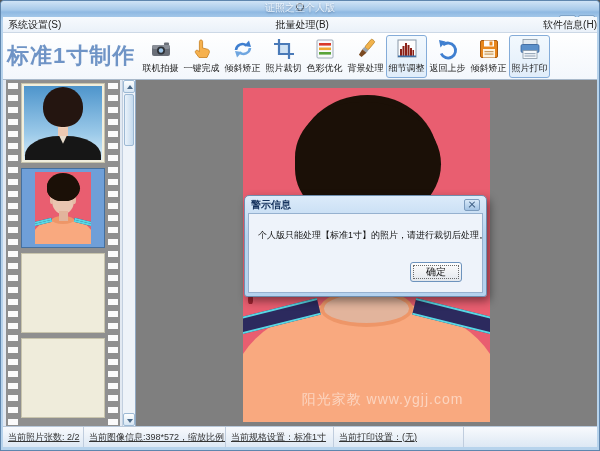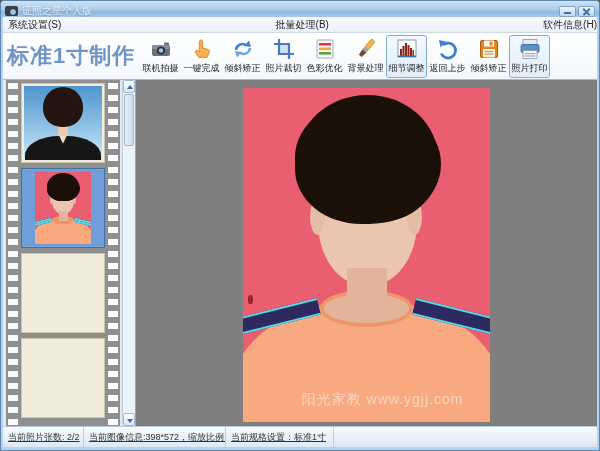--- a/index.html
+++ b/index.html
@@ -3,21 +3,21 @@
 <meta charset="utf-8">
 <style>
   * { margin:0; padding:0; box-sizing:border-box; }
   html,body { background:#555; font-family:"Liberation Sans","DejaVu Sans",sans-serif; }
   .window { position:relative; width:600px; height:451px; background:#b7d3ec;
             border:1px solid #5f86ae; border-radius:4px 4px 0 0; overflow:hidden; }
 
   
   .titlebar { position:absolute; left:0; top:0; right:0; height:20px;
     background:linear-gradient(180deg,#cfe3f6 0%,#a7c9e9 45%,#8fb9e2 55%,#b4d3ee 100%);
-    border-radius:3px 3px 0 0; display:flex; align-items:center; padding:0 4px; }
+    border-radius:3px 3px 0 0; display:flex; align-items:center; padding:0 4px;flex-direction:column; }
   .app-icon { width:13px; height:10px; margin-right:4px; position:relative;
     background:#3a3f46; border-radius:2px; }
   .app-icon::after { content:''; position:absolute; left:4px; top:2px; width:6px; height:6px;
     border-radius:50%; background:#9fc6e8; border:1px solid #23262b; }
   .title-text { font-size:10px; color:#f6fbff; opacity:.85; text-shadow:0 1px 2px rgba(20,40,80,.45); }
   .win-controls { margin-left:auto; display:flex; gap:2px; }
   .win-btn { width:17px; height:11px; border:1px solid #7ea3c8; border-radius:2px;
     background:linear-gradient(#eef6fd,#b9d6ef); position:relative; cursor:pointer; }
   .win-btn.min::after { content:''; position:absolute; left:4px; right:4px; bottom:2px; height:2px; background:#4a6f96; }
   .win-btn.close::before, .win-btn.close::after { content:''; position:absolute; left:3px; right:3px; top:4px;
@@ -342,21 +342,32 @@
           <div class="p-neck"></div>
             <div class="p-stripe l"></div>
             <div class="p-stripe r"></div>
           <div class="p-speck"></div>
           <div class="p-watermark">阳光家教 www.ygjj.com</div>
         </div>
       </div>
     </div>
   </div>
 
+  <div class="dialog">
+    <div class="dialog-titlebar">
+      <span class="dialog-title">警示信息</span>
+      <span class="dialog-close"></span>
+    </div>
+    <div class="dialog-body">
+      <div class="dialog-msg">个人版只能处理【标准1寸】的照片，请进行裁切后处理。</div>
+      <button class="dialog-ok">确定</button>
+    </div>
+  </div>
 
   <div class="statusbar">
     <span class="seg seg1">当前照片张数: 2/2</span>
     <span class="seg seg2">当前图像信息:398*572，缩放比例 100%</span>
     <span class="seg seg3">当前规格设置：标准1寸</span>
+    <span class="seg seg4">当前打印设置：(无)</span>
     <span class="seg-fill"></span>
   </div>
 
 </div>
 
 </body></html>

